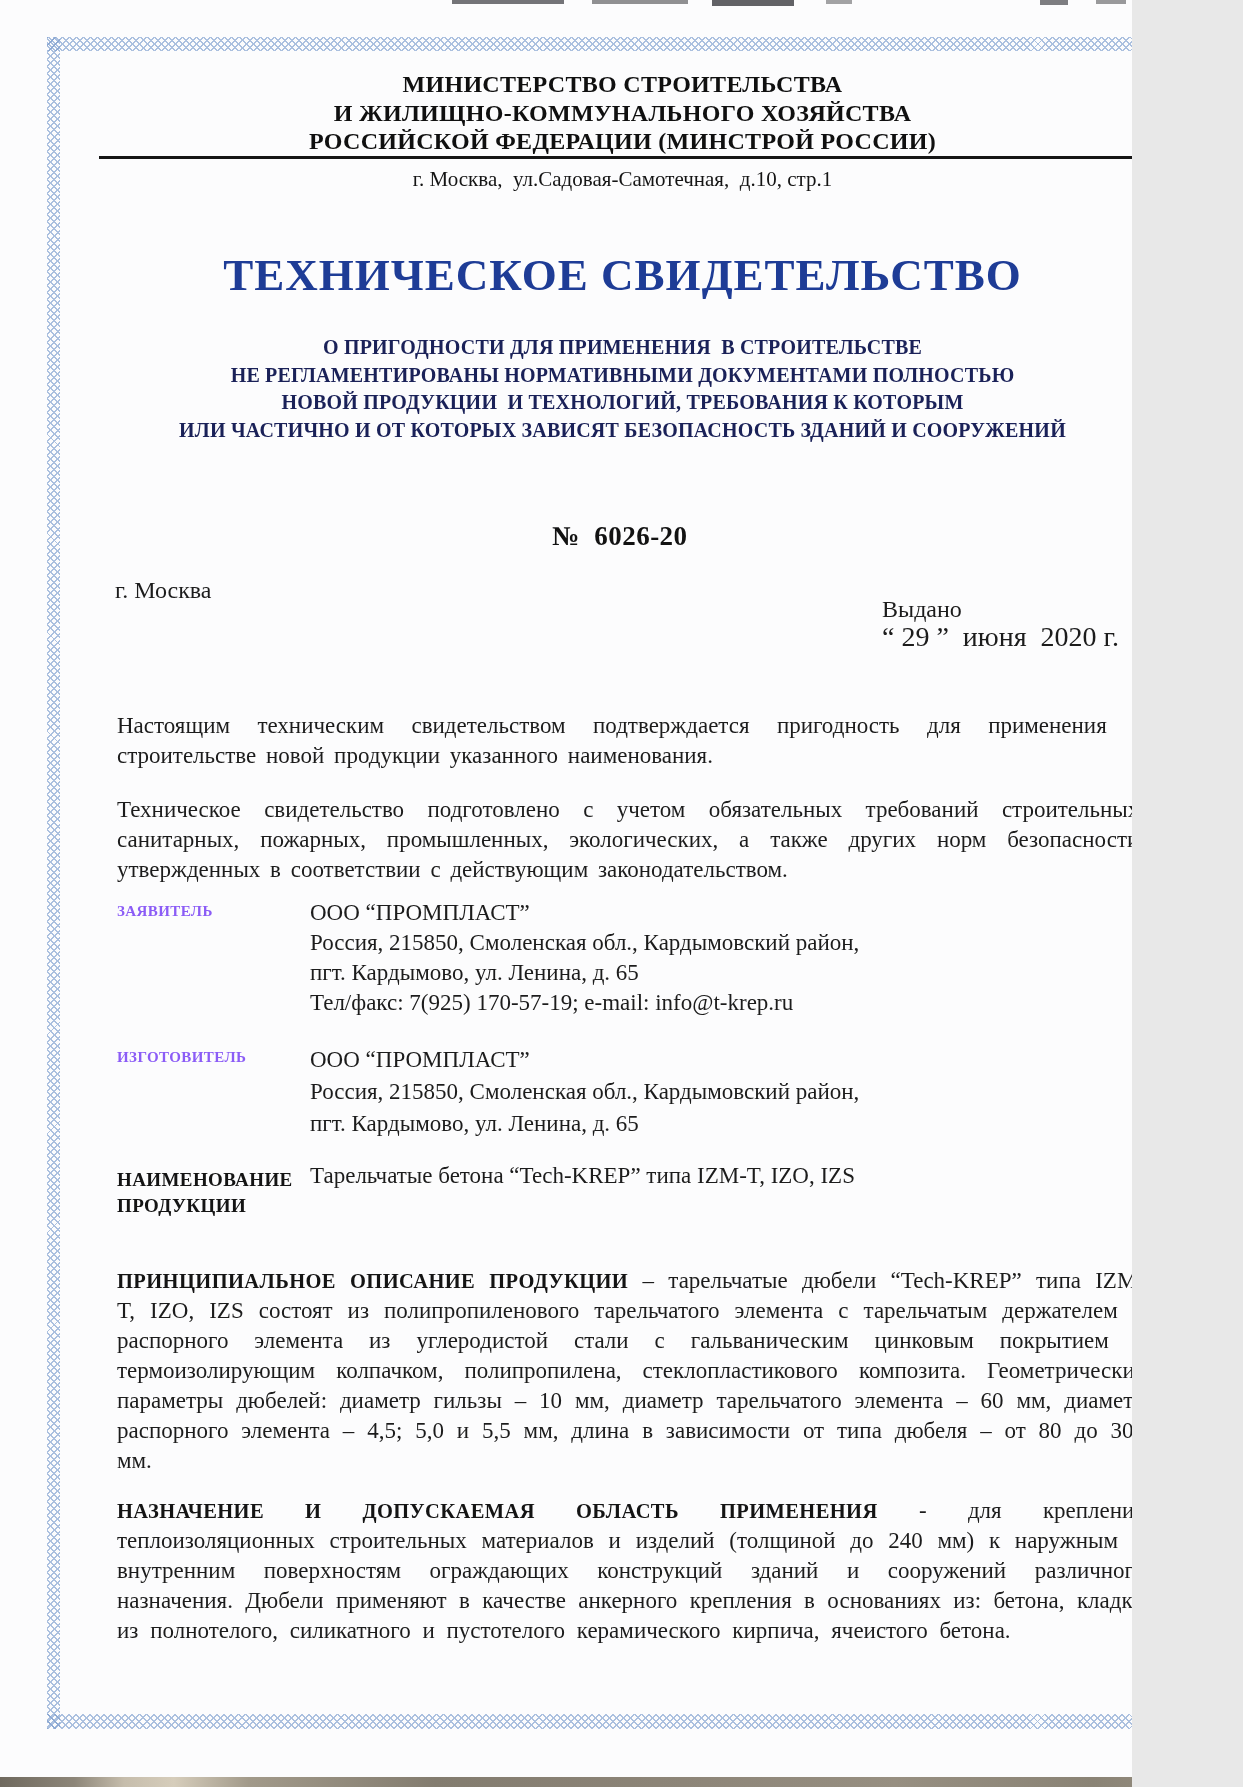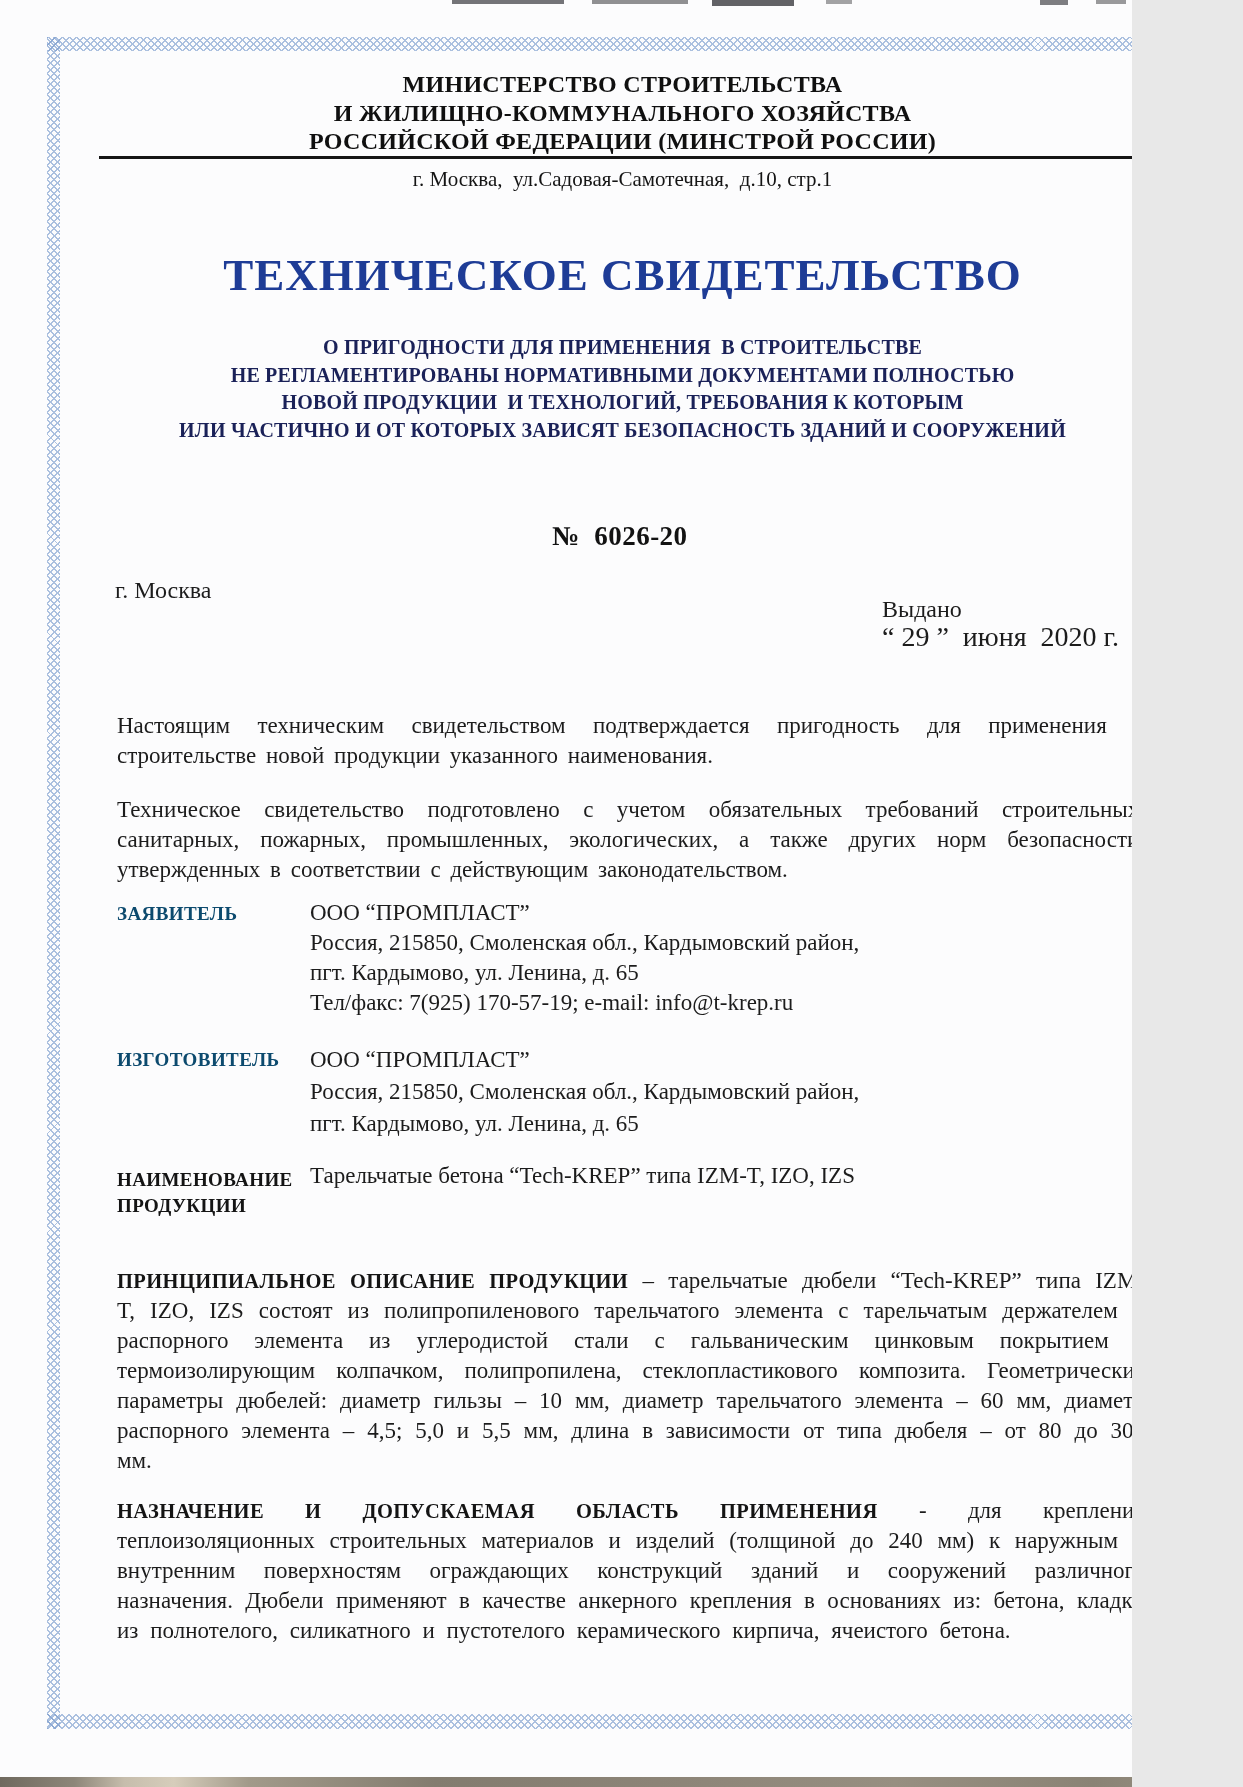--- a/index.html
+++ b/index.html
@@ -45,21 +45,21 @@
   .number{top:513px;left:552px;font-weight:bold;font-size:27px;color:#121212;white-space:pre;letter-spacing:.5px;margin-top:8px;}
   .city{top:577px;left:115px;font-size:24px;}
   .issued-label{top:550px;left:882px;font-size:24px;margin-top:46px;}
   .issued-date{top:621px;left:882px;font-size:28px;white-space:pre;}
 
   .para{left:117px;width:1028px;font-size:23px;line-height:30px;
         text-align:justify;text-align-last:left;text-justify:inter-word;word-spacing:4px;}
   .para1{top:711px;}
   .para2{top:795px;}
 
-  .field-label{left:117px;font-weight:bold;font-size:19px;letter-spacing:.4px;color:#0c4a6e;}
+  .field-label{left:117px;font-weight:bold;font-size:15px;letter-spacing:.4px;color:#8b5cf6;}
   .field-lines{left:310px;font-size:23px;line-height:30px;}
   .applicant-label{top:903px;}
   .applicant-lines{top:898px;}
   .manufacturer-label{top:1049px;}
   .manufacturer-lines{top:1044px;line-height:32px;}
   .product-label{top:1167px;line-height:26px;font-weight:bold;font-size:19px;letter-spacing:.4px;left:117px;color:#141414;}
   .product-value{top:1163px;left:310px;font-size:23px;}
 
   .lead{font-weight:bold;font-size:20.5px;letter-spacing:.4px;color:#141414;}
   .description{top:1266px;word-spacing:7px;}

